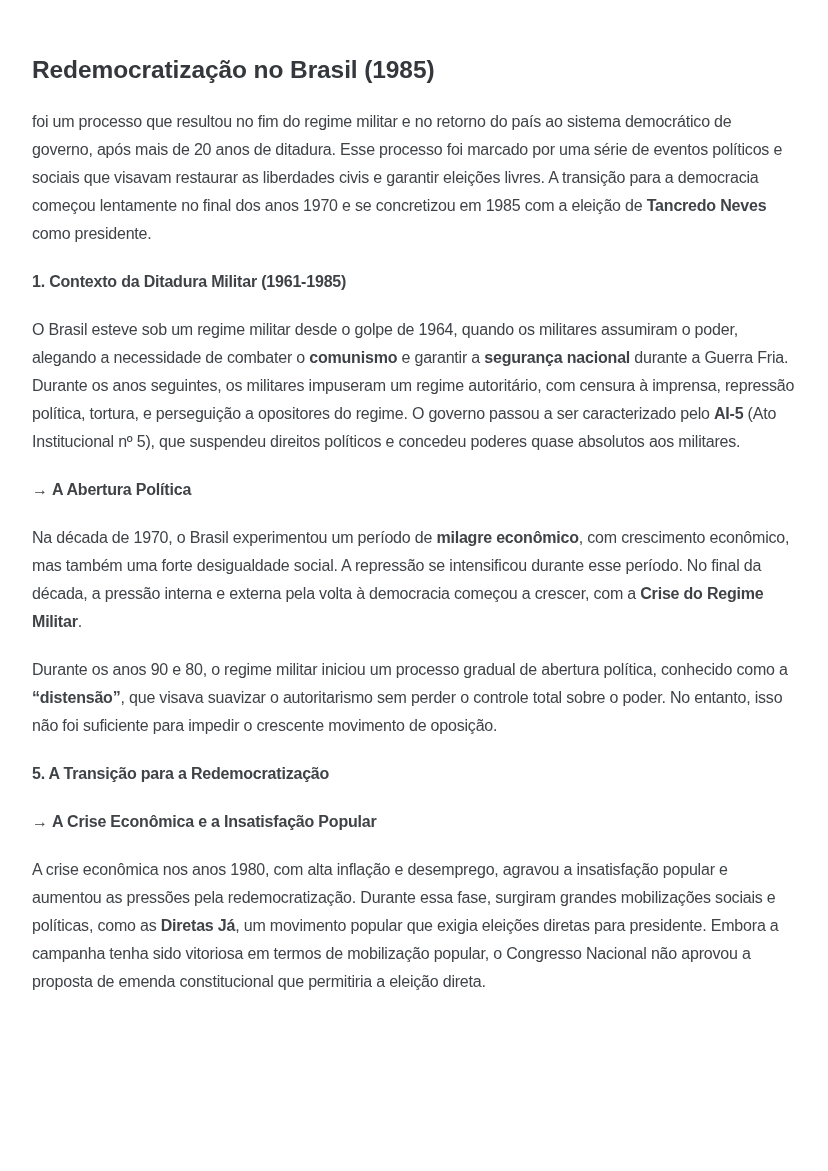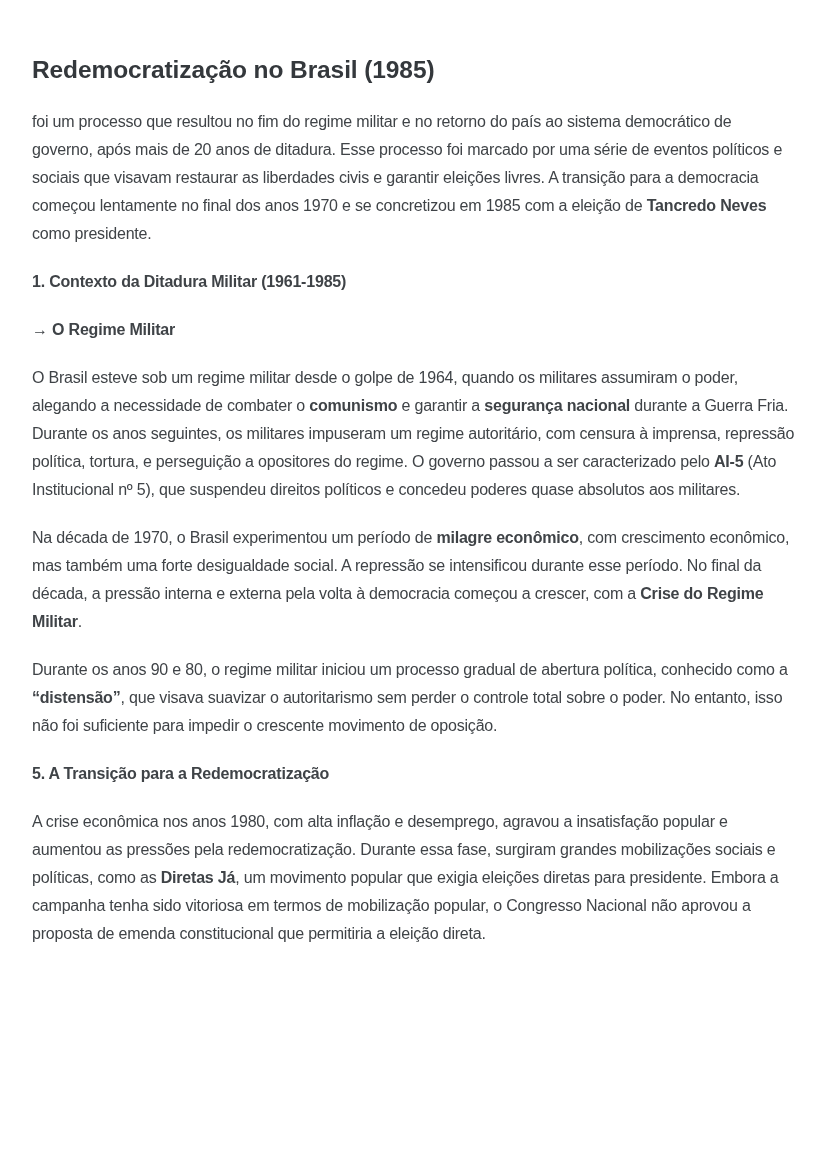--- a/index.html
+++ b/index.html
@@ -61,20 +61,21 @@
   }
 </style>
 </head>
 <body>
 
 <main class="page">
   <article class="doc">
       <h1 class="block title"><span class="b">Redemocratização no Brasil (1985)</span></h1>
       <p class="block paragraph"><span>foi um processo que resultou no fim do regime militar e no retorno do país ao sistema democrático de governo, após mais de 20 anos de ditadura. Esse processo foi marcado por uma série de eventos políticos e sociais que visavam restaurar as liberdades civis e garantir eleições livres. A transição para a democracia começou lentamente no final dos anos 1970 e se concretizou em 1985 com a eleição de </span><span class="b">Tancredo Neves</span><span> como presidente.</span></p>
       <h2 class="block heading"><span class="b">1. Contexto da Ditadura Militar (1961-1985)</span></h2>
-      <h3 class="block subheading"><span>→ </span><span class="b">O Regime Militar</span></h3>
       <p class="block paragraph"><span>O Brasil esteve sob um regime militar desde o golpe de 1964, quando os militares assumiram o poder, alegando a necessidade de combater o </span><span class="b">comunismo</span><span> e garantir a </span><span class="b">segurança nacional</span><span> durante a Guerra Fria. Durante os anos seguintes, os militares impuseram um regime autoritário, com censura à imprensa, repressão política, tortura, e perseguição a opositores do regime. O governo passou a ser caracterizado pelo </span><span class="b">AI-5</span><span> (Ato Institucional nº 5), que suspendeu direitos políticos e concedeu poderes quase absolutos aos militares.</span></p>
+      <h3 class="block subheading"><span>→ </span><span class="b">A Abertura Política</span></h3>
       <p class="block paragraph"><span>Na década de 1970, o Brasil experimentou um período de </span><span class="b">milagre econômico</span><span>, com crescimento econômico, mas também uma forte desigualdade social. A repressão se intensificou durante esse período. No final da década, a pressão interna e externa pela volta à democracia começou a crescer, com a </span><span class="b">Crise do Regime Militar</span><span>.</span></p>
       <p class="block paragraph"><span>Durante os anos 90 e 80, o regime militar iniciou um processo gradual de abertura política, conhecido como a </span><span class="b">“distensão”</span><span>, que visava suavizar o autoritarismo sem perder o controle total sobre o poder. No entanto, isso não foi suficiente para impedir o crescente movimento de oposição.</span></p>
       <h2 class="block heading"><span class="b">5. A Transição para a Redemocratização</span></h2>
+      <h3 class="block subheading"><span>→ </span><span class="b">A Crise Econômica e a Insatisfação Popular</span></h3>
       <p class="block paragraph"><span>A crise econômica nos anos 1980, com alta inflação e desemprego, agravou a insatisfação popular e aumentou as pressões pela redemocratização. Durante essa fase, surgiram grandes mobilizações sociais e políticas, como as </span><span class="b">Diretas Já</span><span>, um movimento popular que exigia eleições diretas para presidente. Embora a campanha tenha sido vitoriosa em termos de mobilização popular, o Congresso Nacional não aprovou a proposta de emenda constitucional que permitiria a eleição direta.</span></p>
     </article>
 </main>
 
 </body></html>

